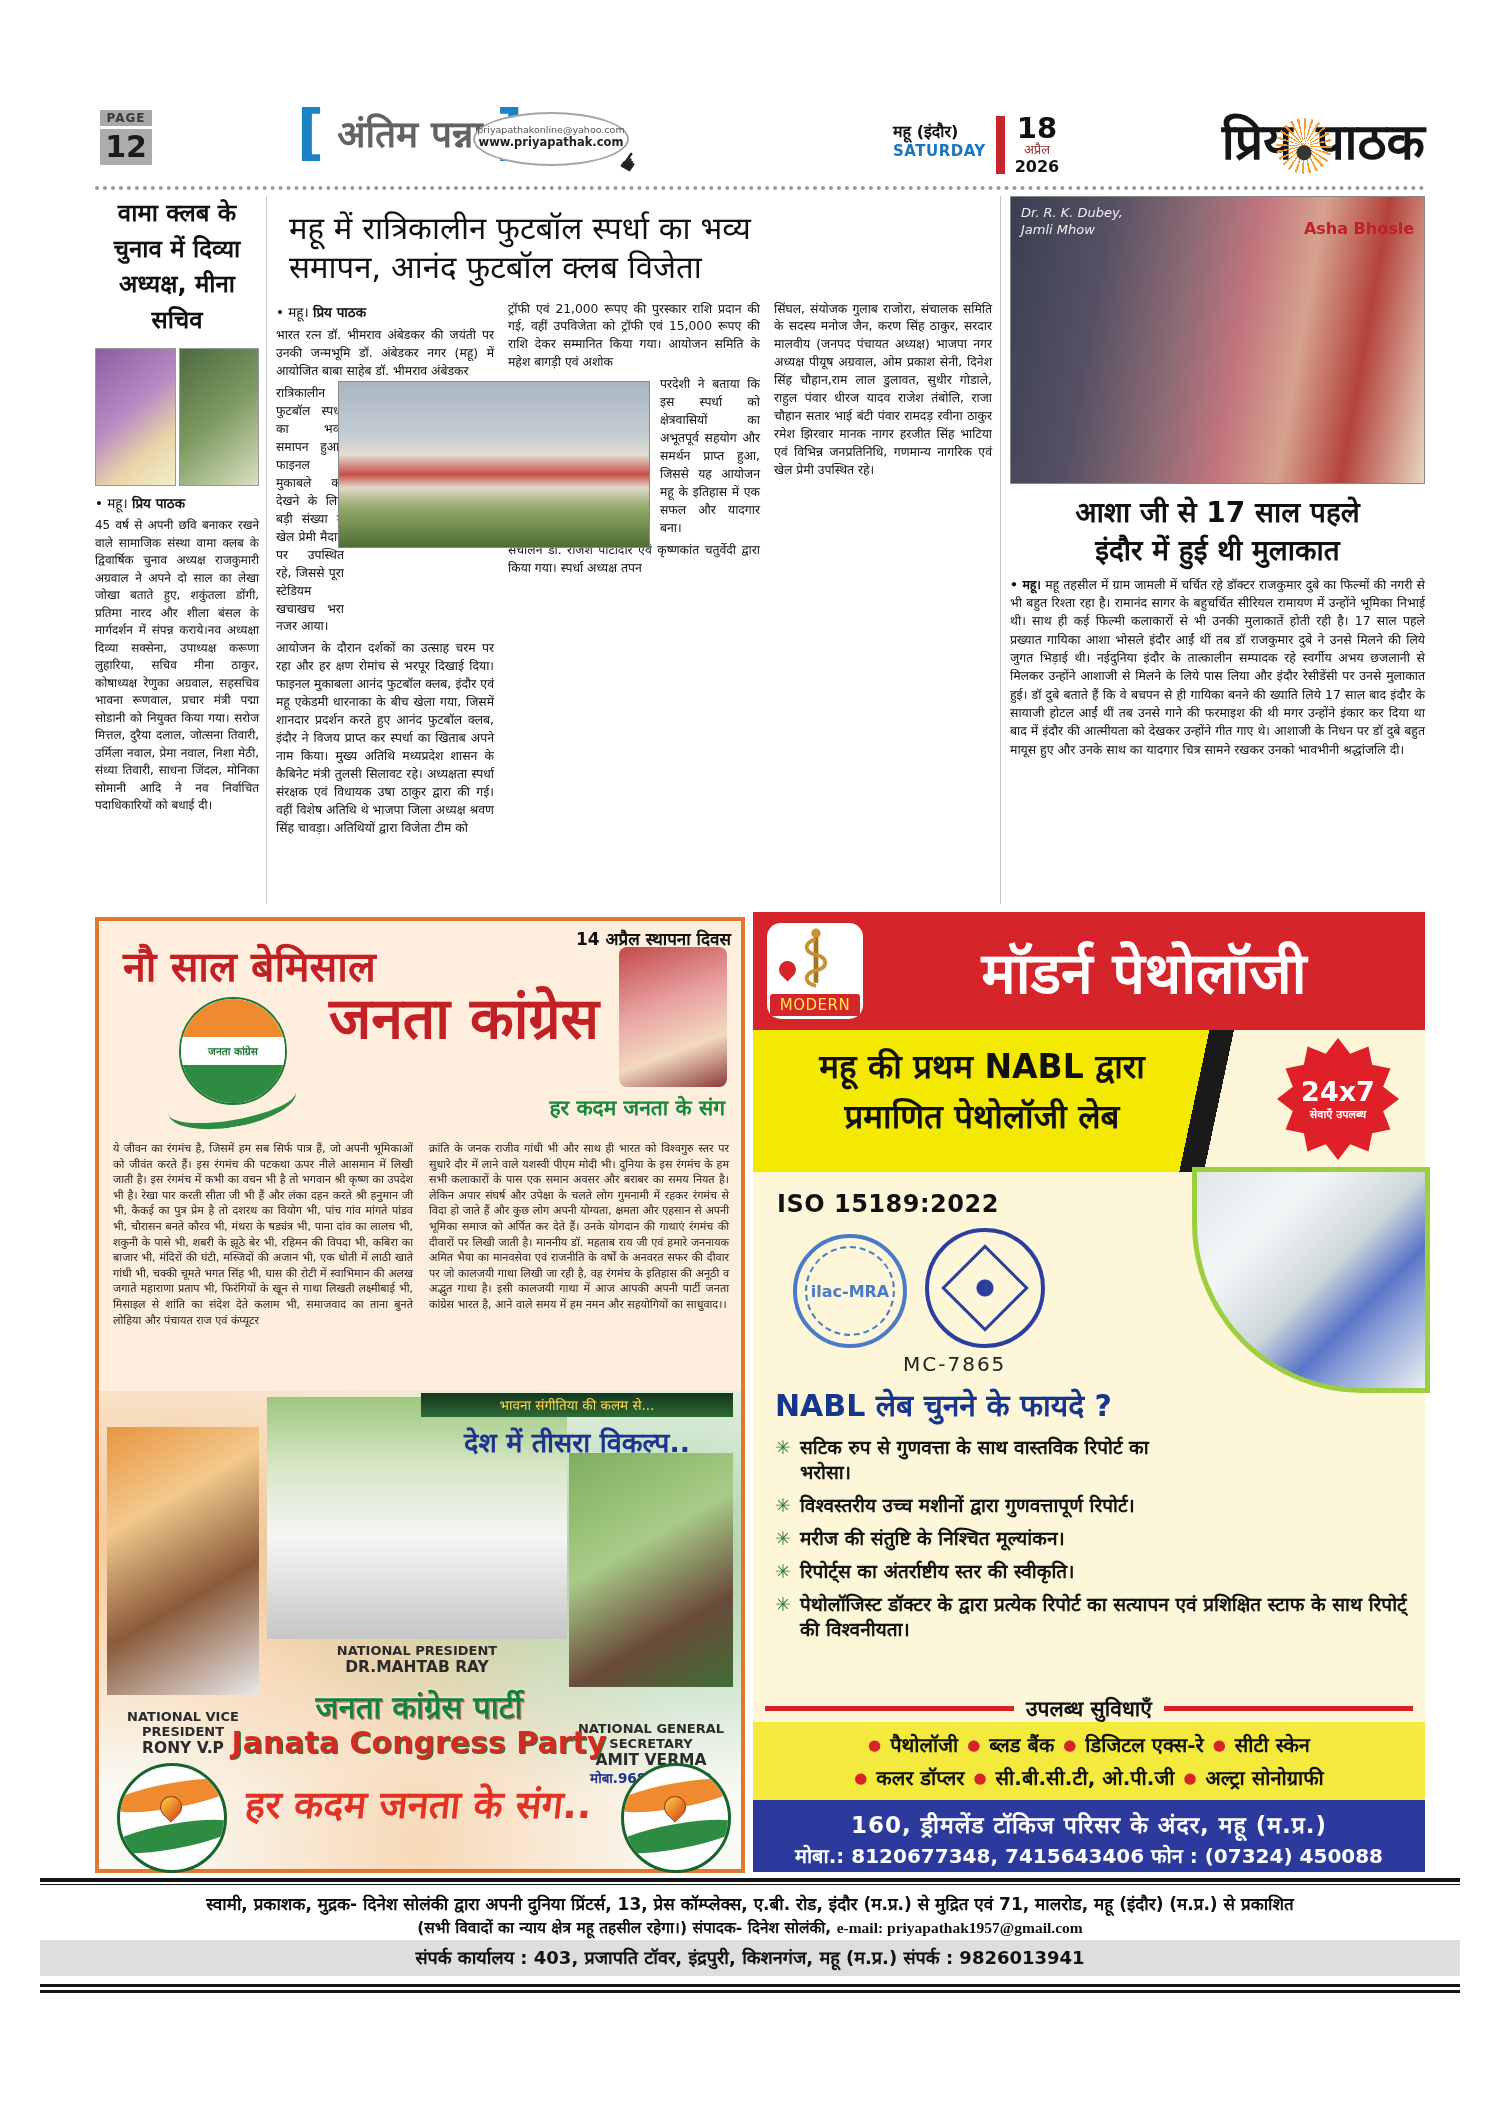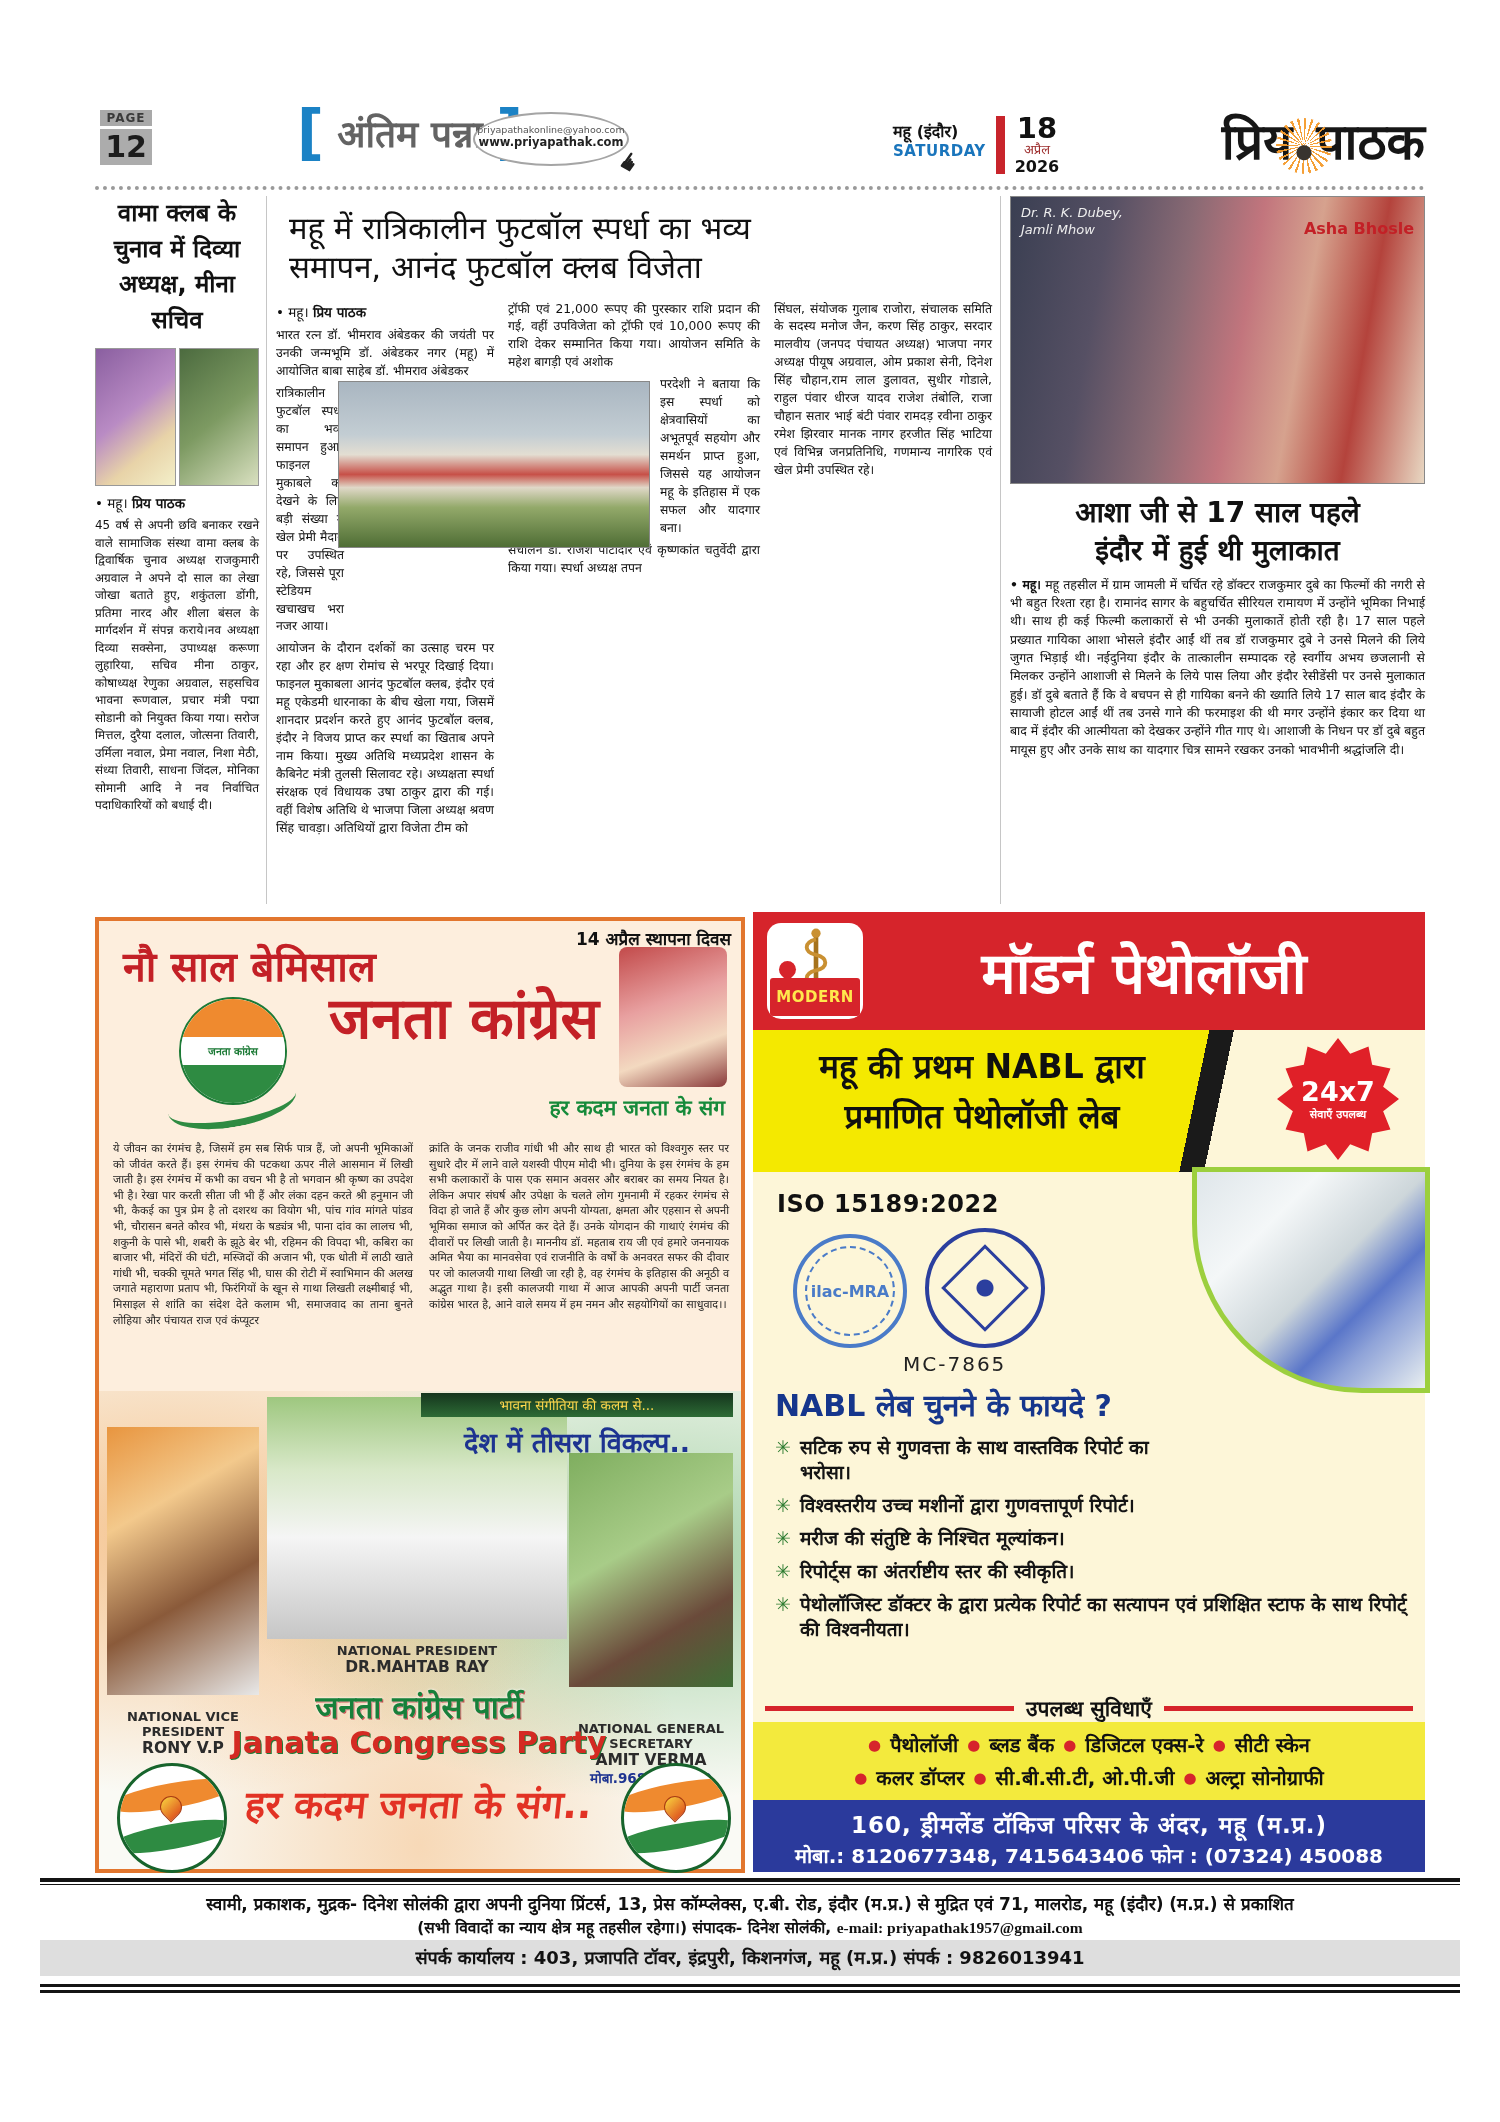--- a/index.html
+++ b/index.html
@@ -129,21 +129,21 @@
 
   
   .pathology-ad{position:absolute;left:753px;top:912px;width:672px;height:960px;display:flex;flex-direction:column;
                 box-sizing:border-box;background:#fdf6d8;}
   .pa-red{height:118px;background:#d6242b;display:flex;align-items:center;flex:none;}
   .pa-logo{margin-left:14px;width:96px;height:96px;background:#fff;border-radius:14px;position:relative;flex:none;}
   .pa-caduceus{position:absolute;left:30px;top:4px;}
   .pa-drop{position:absolute;left:12px;top:38px;width:17px;height:17px;background:#d6242b;
            border-radius:50% 50% 50% 0;transform:rotate(-45deg);}
   .pa-brand-strip{position:absolute;left:3px;right:3px;bottom:3px;background:#d6242b;color:#ffe84d;
-                  font-size:15px;font-weight:bold;text-align:center;padding:10px 0;letter-spacing:.5px;border-radius:3px;margin-top:28px;}
+                  font-size:15px;font-weight:normal;text-align:center;padding:2px 0;letter-spacing:.5px;border-radius:3px;margin-top:28px;}
   .pa-title{flex:1;text-align:center;font-size:57px;font-weight:bold;color:#fff;}
   .pa-yellow{height:142px;position:relative;flex:none;
      background:linear-gradient(102deg,#f4e900 0 65%,#1a1a1a 65% 68.5%,#fdf6d8 68.5%);}
   .pa-claim{position:absolute;left:14px;top:12px;width:430px;font-size:33px;font-weight:bold;color:#101010;
             text-align:center;line-height:1.5;white-space:pre-line;}
   .pa-star{position:absolute;right:26px;top:8px;width:122px;height:122px;background:#e02028;color:#fff;
     display:flex;flex-direction:column;align-items:center;justify-content:center;
     clip-path:polygon(100% 50%,87% 60%,93% 75%,78% 78%,75% 93%,60% 87%,50% 100%,40% 87%,25% 93%,22% 78%,7% 75%,13% 60%,0% 50%,13% 40%,7% 25%,22% 22%,25% 7%,40% 13%,50% 0%,60% 13%,75% 7%,78% 22%,93% 25%,87% 40%);}
   .pa-star .big{font-size:27px;font-weight:bold;line-height:28px;}
   .pa-star .sml{font-size:11px;font-weight:bold;}
@@ -244,21 +244,21 @@
 समापन, आनंद फुटबॉल क्लब विजेता</h1>
     <div class="ma-body">
       <div class="ma-photo"></div>
       <div class="ma-col ma-col1">
         <p class="byline"><span>• महू।</span> <span class="b">प्रिय पाठक</span></p>
         <p class="j">भारत रत्न डॉ. भीमराव अंबेडकर की जयंती पर उनकी जन्मभूमि डॉ. अंबेडकर नगर (महू) में आयोजित बाबा साहेब डॉ. भीमराव अंबेडकर</p>
         <p class="j narrow-r">रात्रिकालीन फुटबॉल स्पर्धा का भव्य समापन हुआ। फाइनल मुकाबले को देखने के लिए बड़ी संख्या में खेल प्रेमी मैदान पर उपस्थित रहे, जिससे पूरा स्टेडियम खचाखच भरा नजर आया।</p>
         <p class="j">आयोजन के दौरान दर्शकों का उत्साह चरम पर रहा और हर क्षण रोमांच से भरपूर दिखाई दिया। फाइनल मुकाबला आनंद फुटबॉल क्लब, इंदौर एवं महू एकेडमी धारनाका के बीच खेला गया, जिसमें शानदार प्रदर्शन करते हुए आनंद फुटबॉल क्लब, इंदौर ने विजय प्राप्त कर स्पर्धा का खिताब अपने नाम किया। मुख्य अतिथि मध्यप्रदेश शासन के कैबिनेट मंत्री तुलसी सिलावट रहे। अध्यक्षता स्पर्धा संरक्षक एवं विधायक उषा ठाकुर द्वारा की गई। वहीं विशेष अतिथि थे भाजपा जिला अध्यक्ष श्रवण सिंह चावड़ा। अतिथियों द्वारा विजेता टीम को</p>
       </div>
       <div class="ma-col ma-col2">
-        <p class="j">ट्रॉफी एवं 21,000 रूपए की पुरस्कार राशि प्रदान की गई, वहीं उपविजेता को ट्रॉफी एवं 10,000 रूपए की राशि देकर सम्मानित किया गया। आयोजन समिति के महेश बागड़ी एवं अशोक</p>
+        <p class="j">ट्रॉफी एवं 21,000 रूपए की पुरस्कार राशि प्रदान की गई, वहीं उपविजेता को ट्रॉफी एवं 15,000 रूपए की राशि देकर सम्मानित किया गया। आयोजन समिति के महेश बागड़ी एवं अशोक</p>
         <p class="j narrow-l">परदेशी ने बताया कि इस स्पर्धा को क्षेत्रवासियों का अभूतपूर्व सहयोग और समर्थन प्राप्त हुआ, जिससे यह आयोजन महू के इतिहास में एक सफल और यादगार बना।</p>
         <p class="j">संचालन डॉ. राजेश पाटीदार एवं कृष्णकांत चतुर्वेदी द्वारा किया गया। स्पर्धा अध्यक्ष तपन</p>
       </div>
       <div class="ma-col ma-col3">
         <p class="j">सिंघल, संयोजक गुलाब राजोरा, संचालक समिति के सदस्य मनोज जैन, करण सिंह ठाकुर, सरदार मालवीय (जनपद पंचायत अध्यक्ष) भाजपा नगर अध्यक्ष पीयूष अग्रवाल, ओम प्रकाश सेनी, दिनेश सिंह चौहान,राम लाल डुलावत, सुधीर गोडाले, राहुल पंवार धीरज यादव राजेश तंबोलि, राजा चौहान सतार भाई बंटी पंवार रामदड़ रवीना ठाकुर रमेश झिरवार मानक नागर हरजीत सिंह भाटिया एवं विभिन्न जनप्रतिनिधि, गणमान्य नागरिक एवं खेल प्रेमी उपस्थित रहे।</p>
       </div>
     </div>
   </section>
 
   <section class="asha-article">

